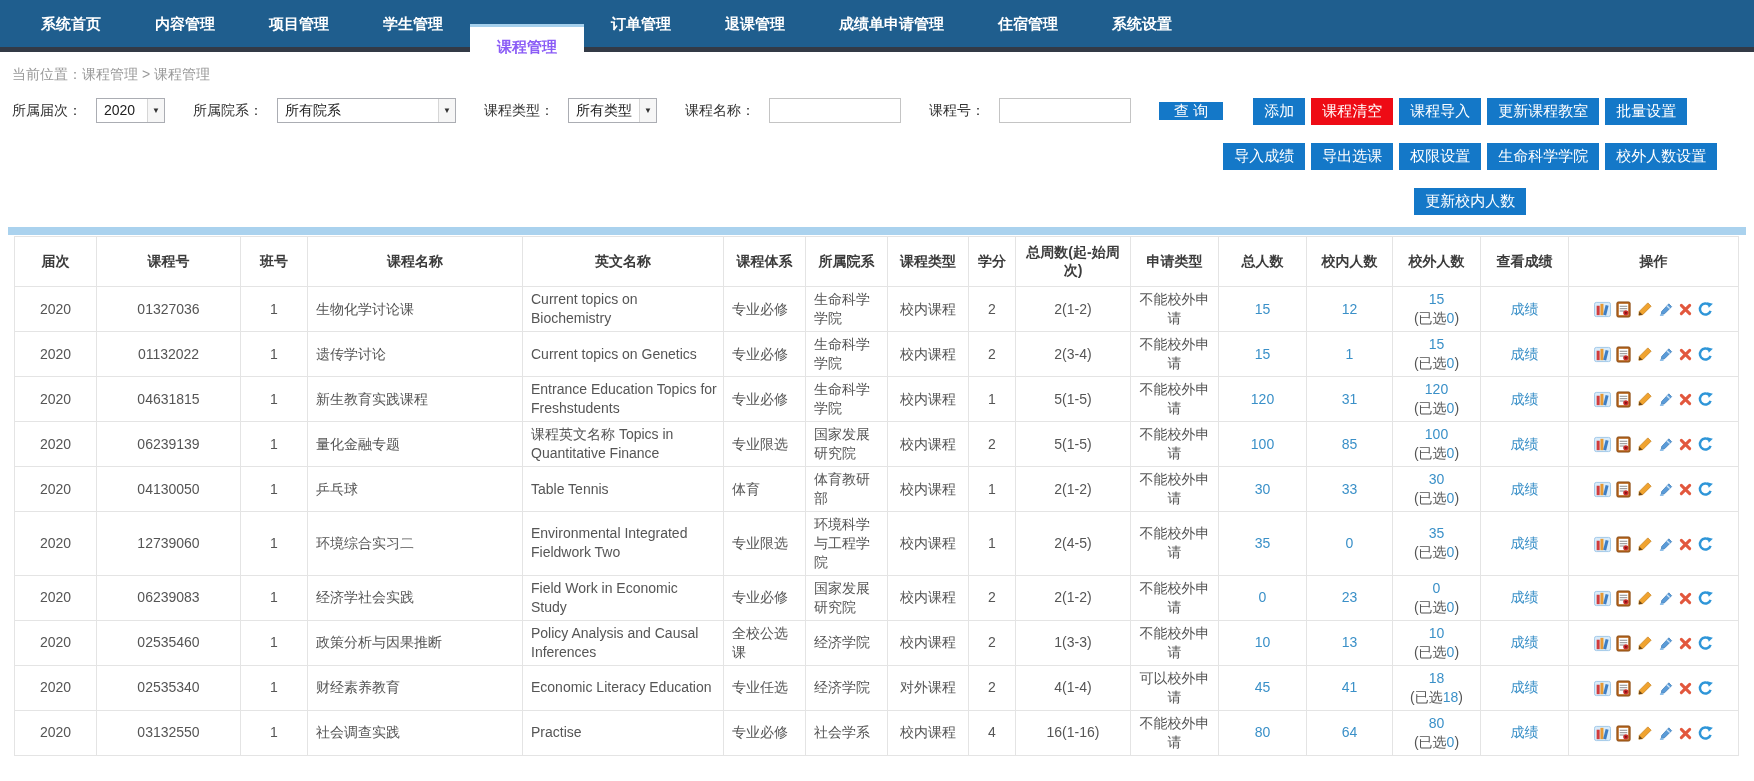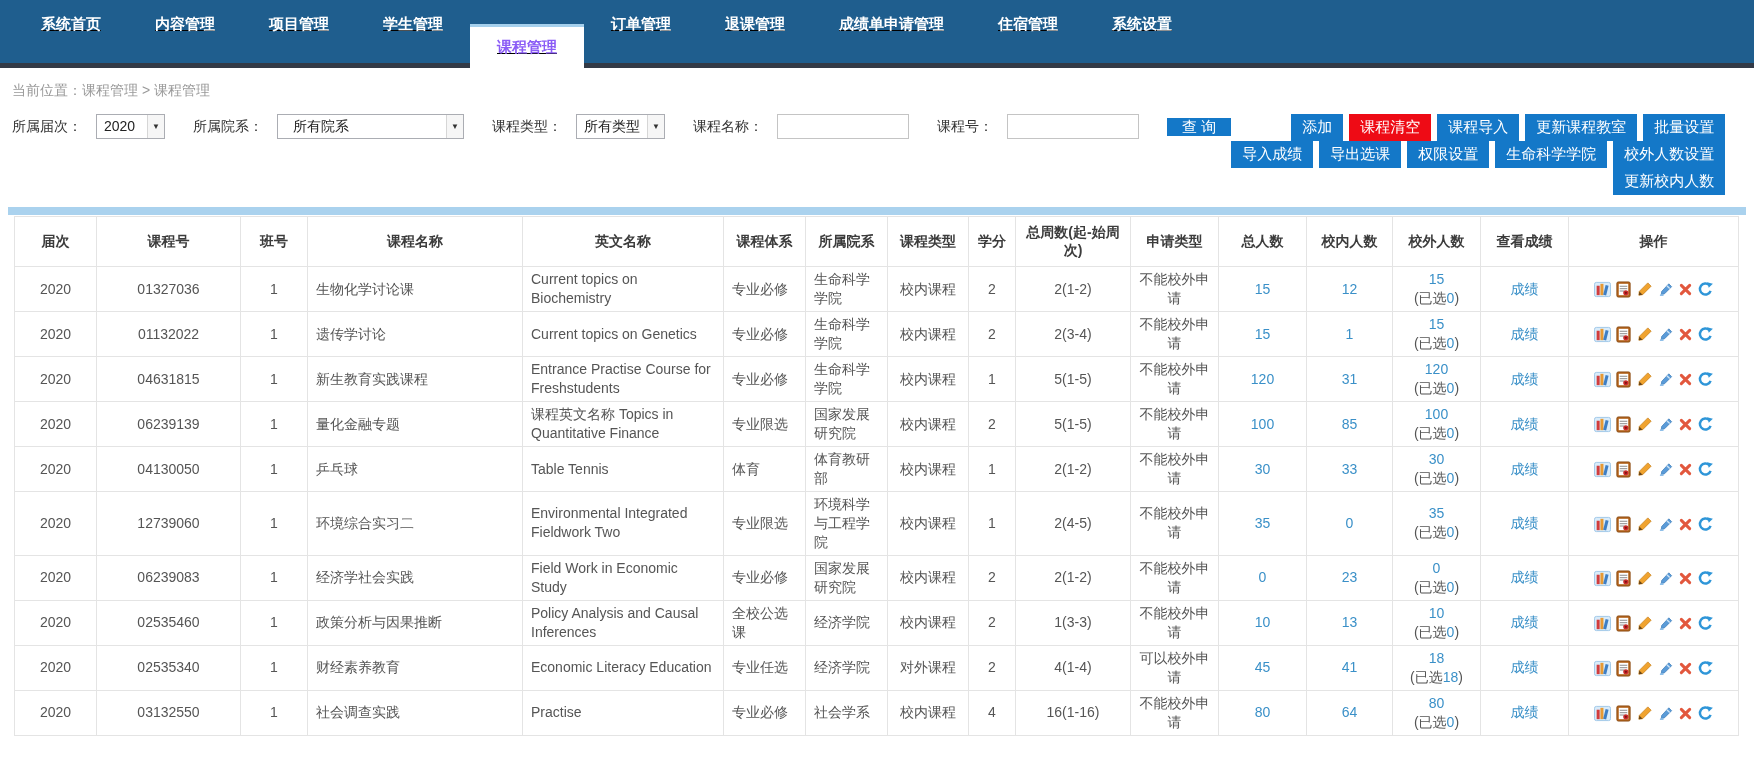--- a/index.html
+++ b/index.html
@@ -3,45 +3,45 @@
 <meta charset="utf-8">
 <style>
   :root{
     --nav-bg:#1f5e8e; --nav-strip:#333a46; --tab-border:#a5d0ed;
     --btn-blue:#1478c8; --btn-red:#ee0b15; --link:#3a90c8; --bar:#aad2ee;
   }
   *{box-sizing:border-box;}
   body{margin:0; width:1754px; min-height:781px; background:#fff;
        font-family:"Liberation Sans","DejaVu Sans",sans-serif;}
   
-  .navbar{position:relative; height:68px; background:var(--nav-bg);text-decoration:underline;}
+  .navbar{position:relative; height:52px; background:var(--nav-bg);}
   .nav-strip{position:absolute; left:0; right:0; bottom:0; height:5px; background:var(--nav-strip);}
   .nav-items{display:flex; padding-left:14px; position:relative; z-index:2;}
   .nav-item{color:#fff; font-weight:bold; font-size:15px; padding:0 27px;
             line-height:47px; height:47px; cursor:pointer; white-space:nowrap;}
   .nav-item.active{background:#fff; color:#8b5cf6; border-top:3px solid var(--tab-border);
             margin-top:24px; height:47px; line-height:40px;}
   
   .breadcrumb{color:#999; font-size:14px; padding:14px 16px 2px 12px;}
   
   .toolbar{display:flex; justify-content:space-between; align-items:flex-start;
            padding:12px 10px 2px 12px;}
   .filters{display:flex; align-items:center; white-space:nowrap; font-size:14px; color:#333;gap:12px;}
   .flabel{margin-right:2px;}
   .sel{display:inline-flex; border:1px solid #abadb3; height:25px; background:#fff;
        margin-right:16px; cursor:pointer; align-items:stretch;}
   .sel .val{padding:0 7px; line-height:23px; font-size:14px; color:#222;}
   .sel .arrow{width:17px; border-left:1px solid #d6d6d6; background:#f6f6f6; color:#333;
        font-size:8px; line-height:23px; text-align:center;}
-  .w-sm .val{min-width:50px;} .w-lg .val{min-width:160px;margin-left:8px;}
+  .w-sm .val{min-width:50px;} .w-lg .val{min-width:160px;}
   .txt{width:132px; height:25px; border:1px solid #c4c4c4; margin-right:16px;
        font-size:14px; padding:0 5px;}
   .btn-search{background:var(--btn-blue); color:#fff; border:0; font-size:15px;
        height:18px; padding:0 15px; cursor:pointer;}
-  .actions{display:flex; flex-direction:column; gap:0; align-items:flex-end; margin-right:136px;}
+  .actions{display:flex; flex-direction:column; gap:18px; align-items:center; margin-right:136px;}
   .actions-row{display:flex; gap:6px;}
   .action-btn{background:var(--btn-blue); color:#fff; border:0; font-size:15px;
        height:27px; padding:0 11px; cursor:pointer; white-space:nowrap;}
   .action-btn.danger{background:var(--btn-red);}
   
   .table-topbar{height:8px; background:var(--bar); margin:10px 8px 0 8px;}
   table{border-collapse:collapse; margin:1px 14px 0 14px; width:1724px; table-layout:fixed;}
   th,td{border:1px solid #e4e4e4; text-align:center; vertical-align:middle;}
   th{font-size:14px; font-weight:bold; color:#3c3c3c; height:50px; padding:2px 4px; background:#fff;}
   td{font-size:14px; color:#555; height:45px; padding:3px 4px; line-height:1.35;}
@@ -252,21 +252,21 @@
               <path d="M14.4 10.4 A5.8 5.8 0 1 1 13 4.4" fill="none" stroke="#2f96d8" stroke-width="2.6"></path>
               <polygon points="10.8,1.2 16.8,3 12.4,7.2" fill="#2f96d8"></polygon>
             </svg></span></td>
   </tr>
 
   <tr>
     <td>2020</td>
     <td>04631815</td>
     <td>1</td>
     <td class="al">新生教育实践课程</td>
-    <td class="al">Entrance Practise Course for Freshstudents</td>
+    <td class="al">Entrance Education Topics for Freshstudents</td>
     <td class="al">专业必修</td>
     <td class="al">生命科学学院</td>
     <td>校内课程</td>
     <td>1</td>
     <td>5(1-5)</td>
     <td>不能校外申请</td>
     <td><span class="num">120</span></td>
     <td><span class="num">31</span></td>
     <td>
       <span class="num">120</span><br>

